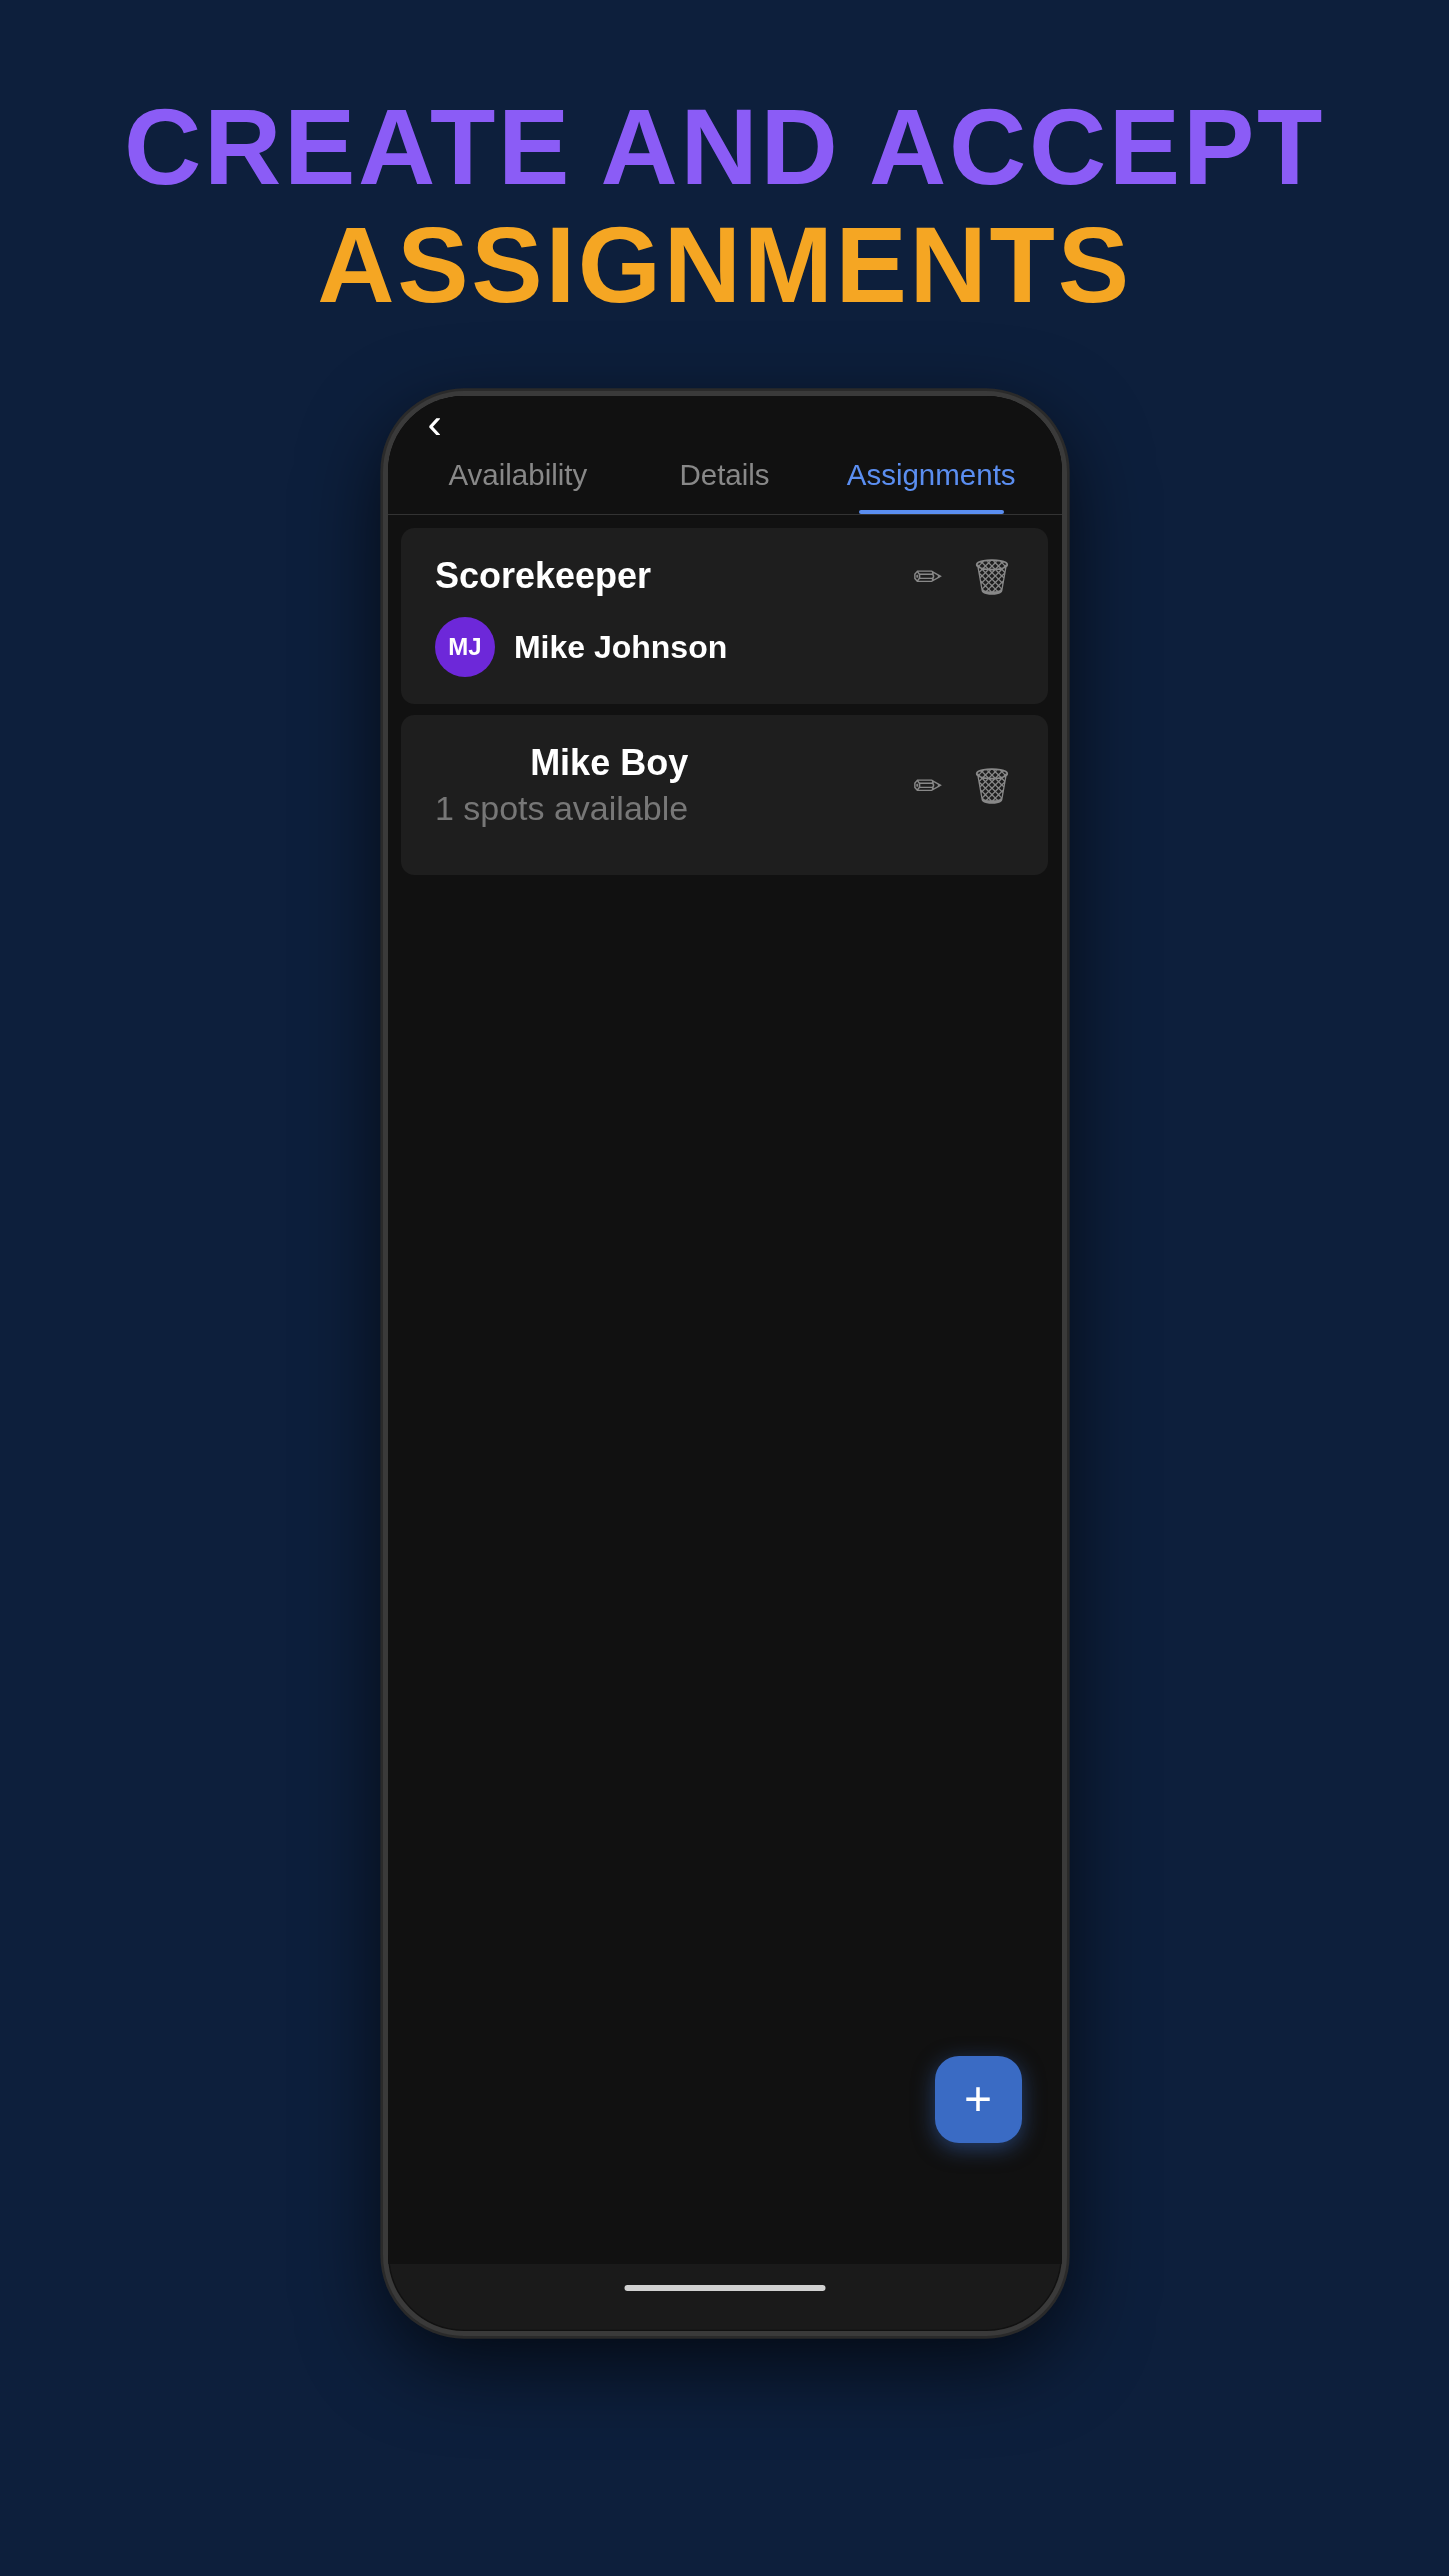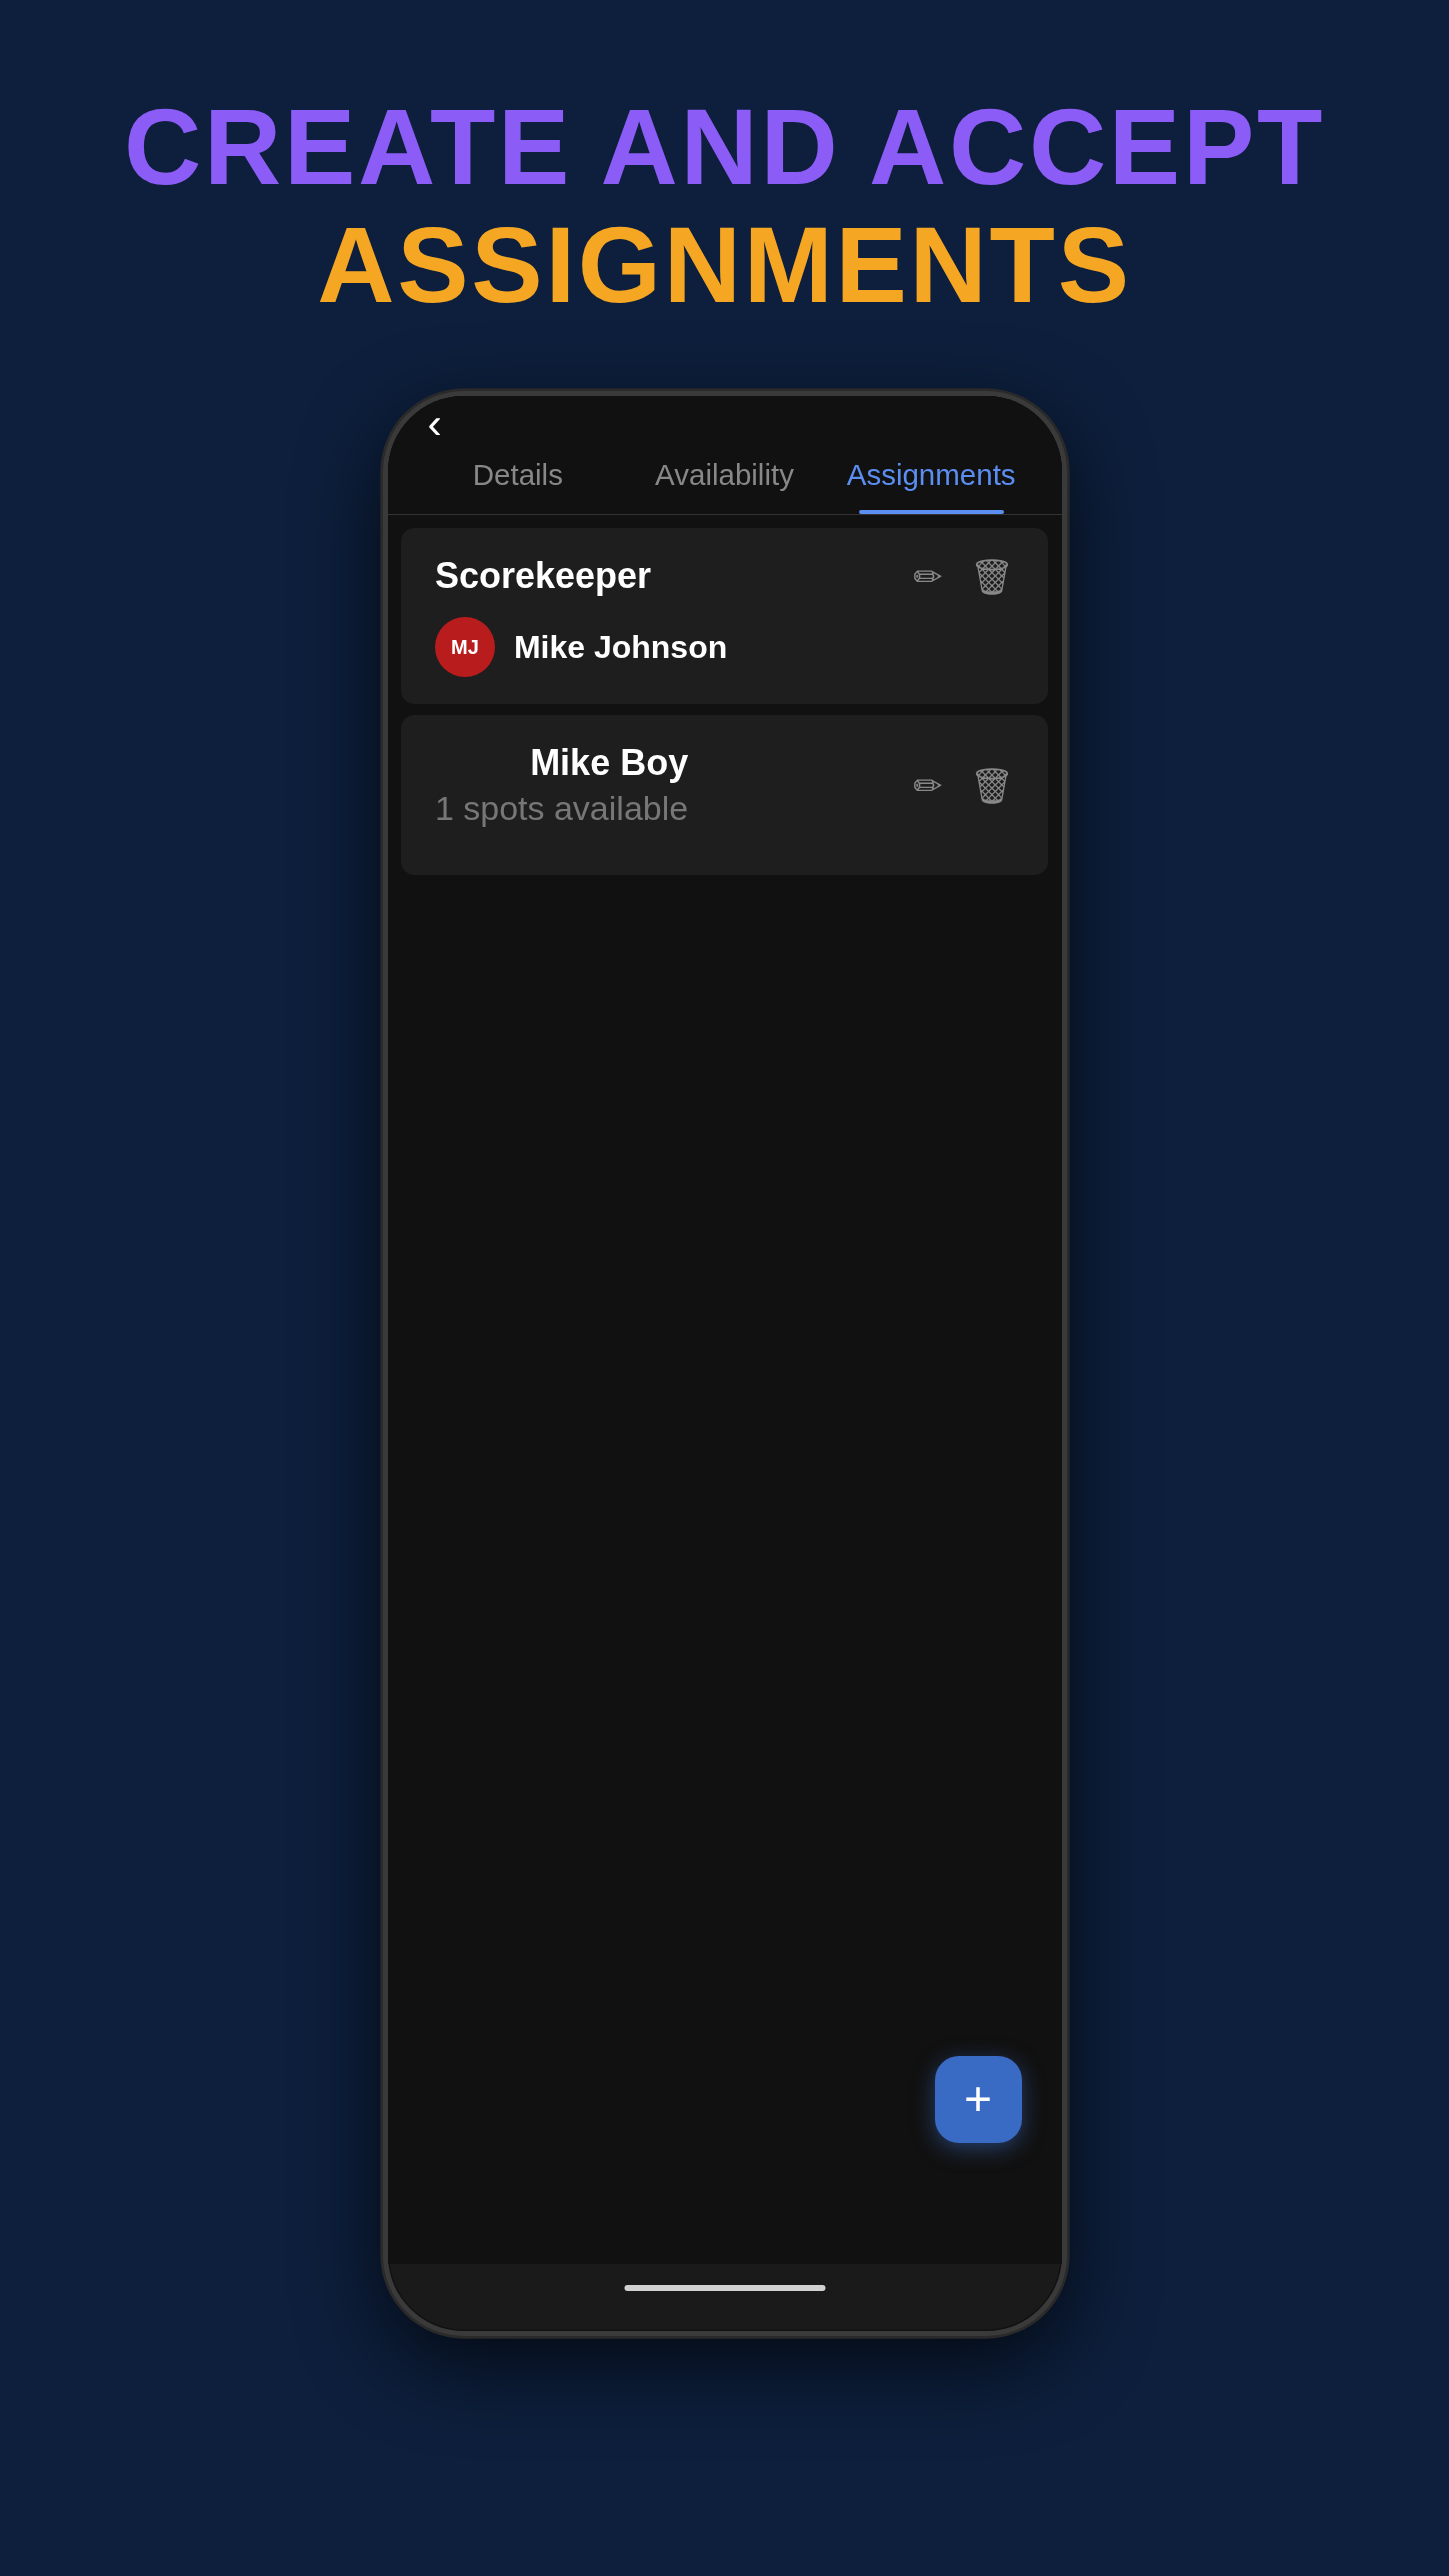--- a/index.html
+++ b/index.html
@@ -234,25 +234,25 @@
     .assignee-row {
       display: flex;
       align-items: center;
       gap: 19px;
     }
 
     .avatar {
       width: 60px;
       height: 60px;
       border-radius: 50%;
-      background: #b91c1c;
+      background: #6d28d9;
       display: flex;
       align-items: center;
       justify-content: center;
-      font-size: 20px;
+      font-size: 24px;
       font-weight: 600;
       color: #fff;
       flex-shrink: 0;
     }
 
     .assignee-name {
       font-size: 32px;
       font-weight: 700;
       color: #fff;
     }
@@ -364,24 +364,24 @@
 
 
   <div class="screen">
 
     <div class="app-bar">
       <span class="back-button">‹</span>
     </div>
 
     <div class="tabs">
       <div class="tab">
-        <span>Details</span>
+        <span>Availability</span>
       </div>
       <div class="tab">
-        <span>Availability</span>
+        <span>Details</span>
       </div>
       <div class="tab active">
         <span>Assignments</span>
       </div>
     </div>
 
     <div class="content">
 
       <div class="assignment-card">
         <div class="assignment-header">

